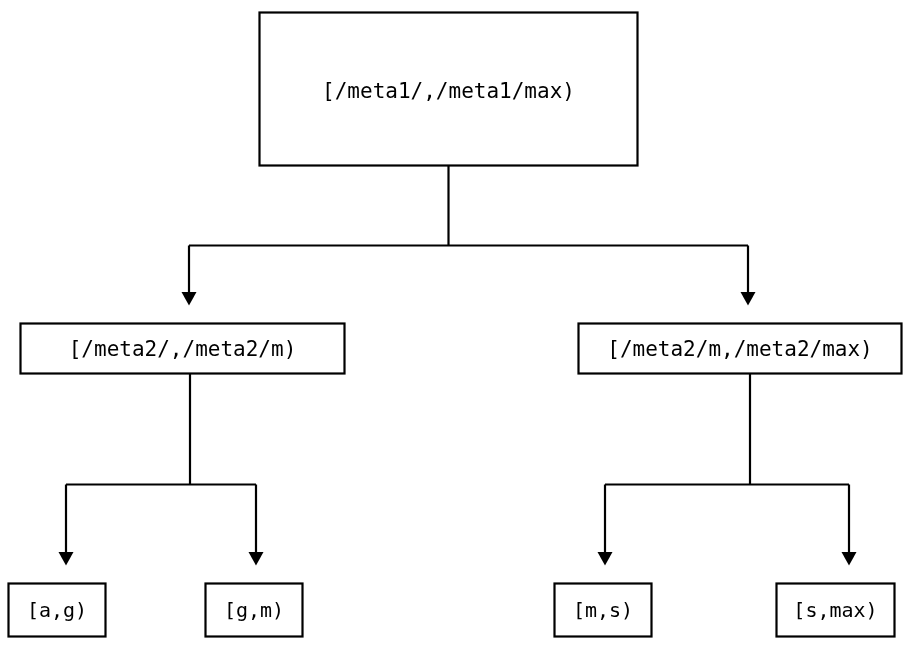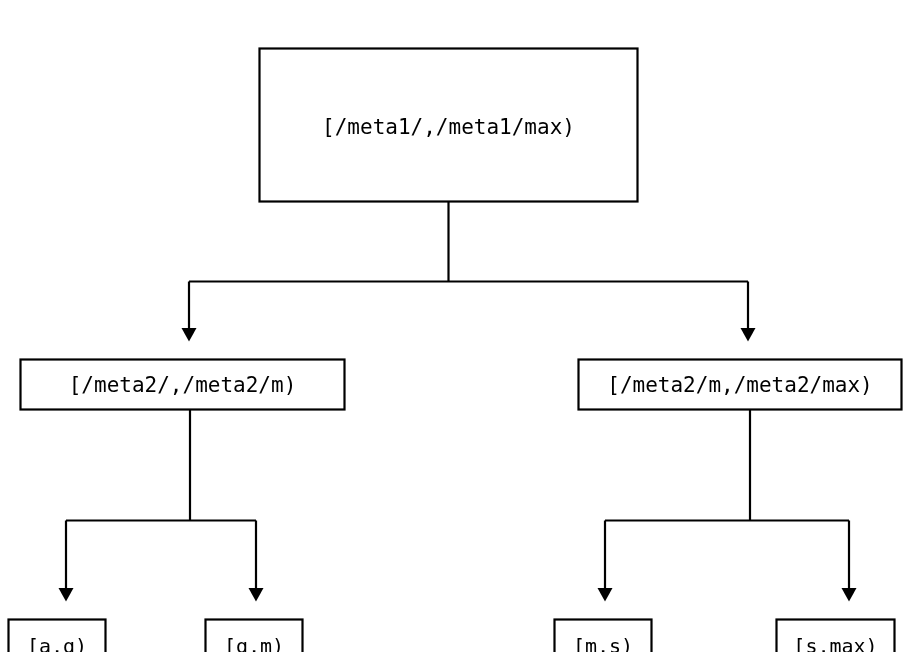--- a/index.html
+++ b/index.html
@@ -12,21 +12,20 @@
     width: 912px;
     height: 652px;
     font-family: "DejaVu Sans Mono", "Liberation Mono", monospace;
     overflow: hidden;
   }
   #diagram-root {
     position: relative;
     width: 912px;
     height: 520px;
     background: #ffffff;
-    margin-top: 36px;
   }
   svg#tree-canvas {
     display: block;
     width: 912px;
     height: 652px;
   }
   .node-box {
     fill: #ffffff;
     stroke: #000000;
     stroke-width: 2.2;

